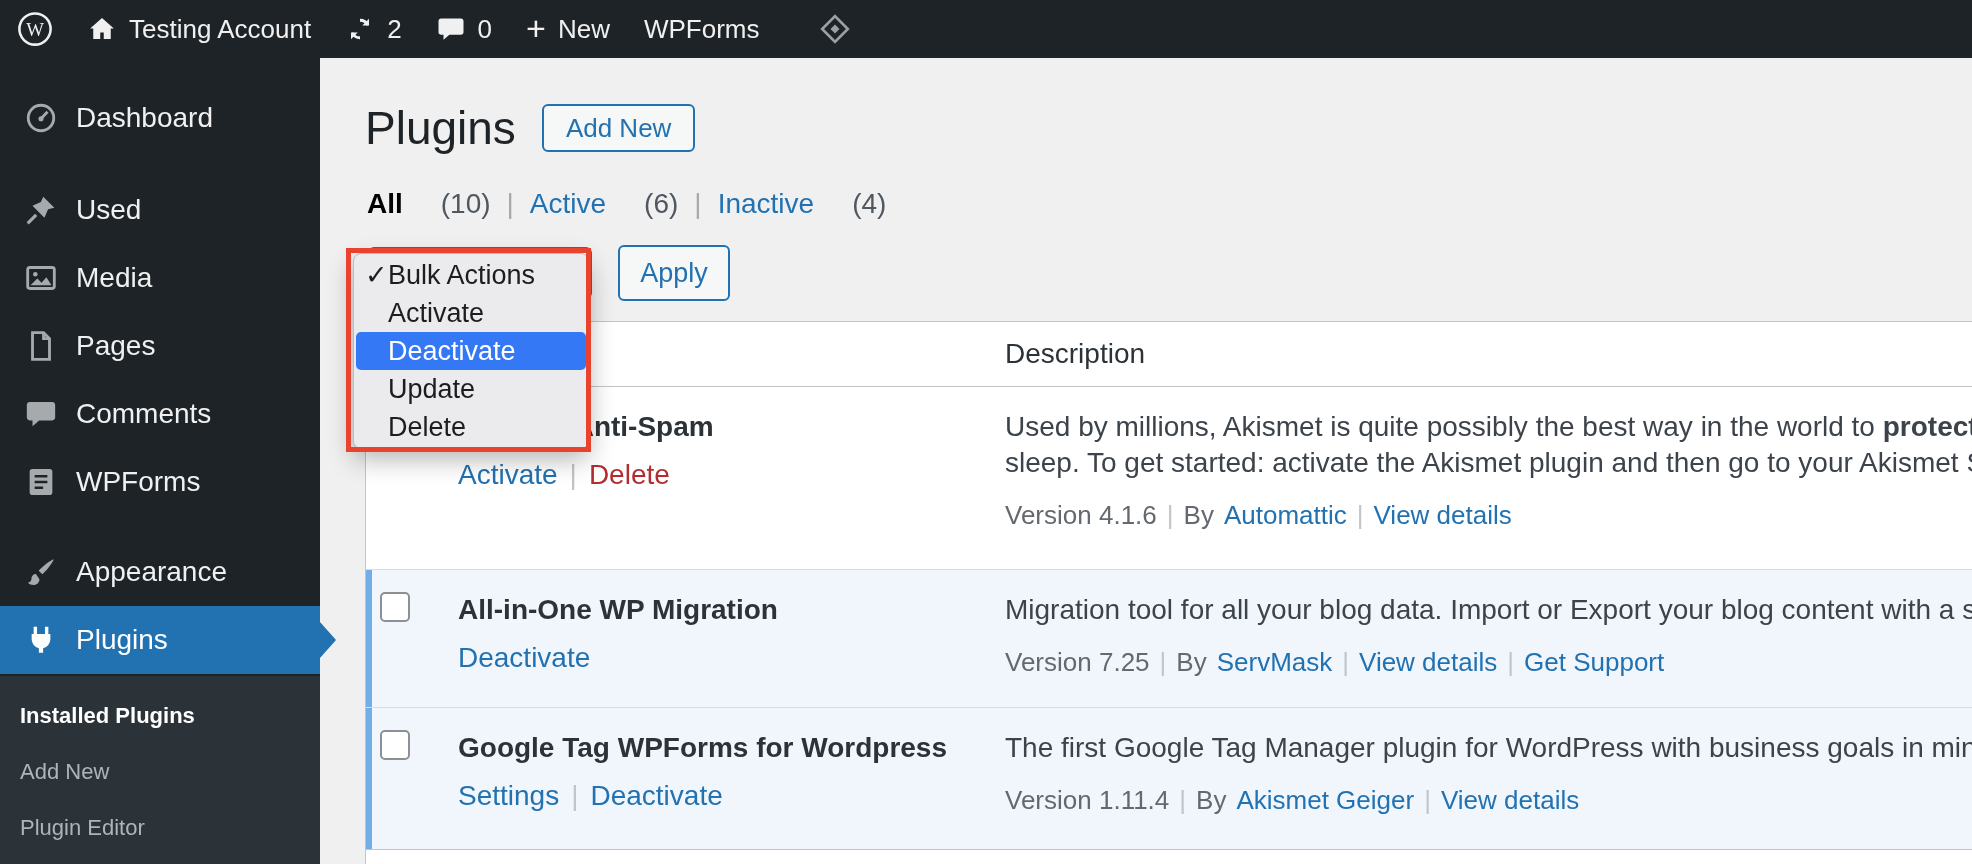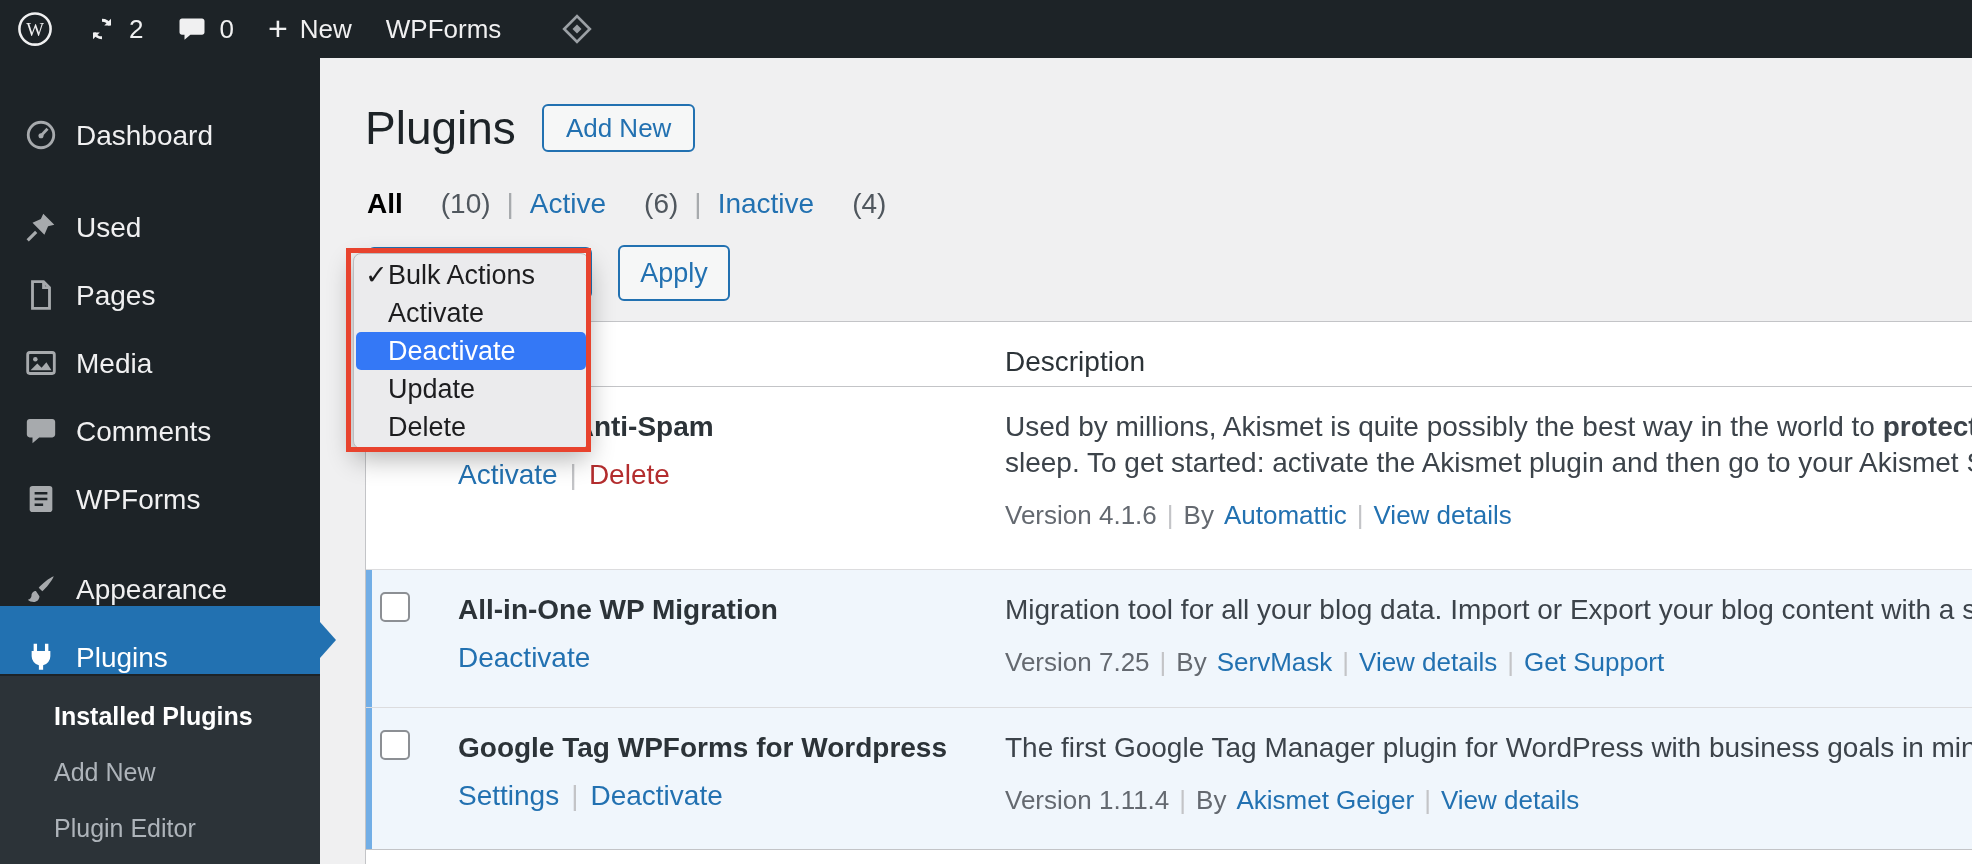--- a/index.html
+++ b/index.html
@@ -21,37 +21,37 @@
   .ab-plus { font-size:34px; line-height:1; margin-top:-3px; }
   .ab-diamond { margin-left:26px; color:#9ba0a5; }
 
   
   #sidebar {
     position:absolute; top:58px; left:0; width:320px; bottom:0;
     background:#1d2327; z-index:30; font-size:28px;
   }
   #sidebar { padding-top:26px; box-sizing:border-box; }
   .menu-item {
-    height:68px; display:flex; align-items:flex-end; gap:18px;
+    height:68px; display:flex; align-items:center; gap:18px;
     padding-left:24px; color:#f0f0f1; cursor:pointer; position:relative;
   }
   .mi-icon { width:34px; height:34px; color:#a7aaad; flex:0 0 34px; }
   .mi-icon svg { width:34px; height:34px; display:block; }
   .menu-sep { height:24px; }
   .menu-sep.small { height:22px; }
   .menu-item.active { background:#2271b1; color:#fff; }
   .menu-item.active .mi-icon { color:#fff; }
   .menu-item.active::after {
     content:""; position:absolute; right:-16px; top:50%; transform:translateY(-50%);
     border-top:18px solid transparent; border-bottom:18px solid transparent;
     border-left:16px solid #2271b1;
   }
   #submenu { background:#2c3338; padding:12px 0 10px 0; margin-top:2px; }
-  .sub-item { height:56px; display:flex; align-items:center; padding-left:54px;
-    font-size:25px; color:#aeb4ba; cursor:pointer; }
+  .sub-item { height:56px; display:flex; align-items:center; padding-left:20px;
+    font-size:22px; color:#aeb4ba; cursor:pointer; }
   .sub-item.current { color:#ffffff; font-weight:bold; }
 
   
   #content { position:absolute; left:320px; top:58px; right:0; bottom:0; background:#f0f0f1; }
 
   .page-header { position:absolute; left:45px; top:42px; display:flex; align-items:center; gap:26px; }
   h1.page-title { font-size:46px; font-weight:400; color:#1d2327; margin:0; line-height:56px; }
   .add-new-btn {
     font-size:26px; color:#2271b1; background:#f6f7f7;
     border:2px solid #2271b1; border-radius:6px; padding:7px 22px; line-height:30px;
@@ -74,21 +74,21 @@
     font-size:27px; font-family:"Liberation Sans",sans-serif; color:#2271b1;
     background:#f6f7f7; border:2px solid #2271b1; border-radius:6px; z-index:2; cursor:pointer;
   }
 
   
   .ptable {
     position:absolute; left:45px; top:263px; width:2400px;
     background:#fff; border:1px solid #c3c4c7; box-sizing:border-box; z-index:1;
   }
   .thead { height:64px; border-bottom:1px solid #c3c4c7; position:relative; }
-  .th-desc { position:absolute; left:639px; top:8px; line-height:64px; font-size:28px; color:#2c3338; }
+  .th-desc { position:absolute; left:639px; top:0; line-height:64px; font-size:28px; color:#2c3338; }
 
   .prow { position:relative; }
   .prow.r0 { height:182px; }
   .prow.r1 { height:137px; background:#f0f6fc; box-shadow:inset 6px 0 0 #72aee6; border-top:1px solid #dcdcde; }
   .prow.r2 { height:141px; background:#f0f6fc; box-shadow:inset 6px 0 0 #72aee6; border-top:1px solid #dcdcde; }
   .stub { height:18px; border-top:1px solid #c3c4c7; background:#fff; }
 
   .cb {
     position:absolute; left:14px; top:22px; width:30px; height:30px;
     border:2px solid #8c8f94; border-radius:5px; background:#fff; box-sizing:border-box; cursor:pointer;
@@ -133,20 +133,28 @@
     <span>
       <svg viewBox="0 0 24 24" width="36" height="36">
           <circle cx="12" cy="12" r="10.4" fill="none" stroke="#f0f0f1" stroke-width="1.7"></circle>
           <text x="12" y="16.6" text-anchor="middle" font-size="12.5" font-family="Liberation Serif, serif" fill="#f0f0f1">W</text>
         </svg>
     </span>
   </div>
   <div class="ab-item">
     <span>
       <svg viewBox="0 0 24 24" width="30" height="30">
+          <path d="M12 3.2 2.5 11.6H5v8.4h5.6v-5.2h2.8v5.2H19v-8.4h2.5z" fill="#f0f0f1"></path>
+        </svg>
+    </span>
+    <span>Testing Account</span>
+  </div>
+  <div class="ab-item">
+    <span>
+      <svg viewBox="0 0 24 24" width="30" height="30">
           <path d="M12 5a7 7 0 0 1 6.3 4" fill="none" stroke="#f0f0f1" stroke-width="2.3"></path>
           <path d="M19.2 3.8v5.4h-5.4z" fill="#f0f0f1"></path>
           <path d="M12 19a7 7 0 0 1-6.3-4" fill="none" stroke="#f0f0f1" stroke-width="2.3"></path>
           <path d="M4.8 20.2v-5.4h5.4z" fill="#f0f0f1"></path>
         </svg>
     </span>
     <span>2</span>
   </div>
   <div class="ab-item">
     <span>
@@ -192,35 +200,35 @@
       <svg viewBox="0 0 24 24">
           <path d="M13.6 2.6l7.8 7.8-4.4 1.1-2.6 5.9-8.4-8.4 5.9-2.6z" fill="currentColor"></path>
           <path d="M8.6 15.4 2.6 21.4" stroke="currentColor" stroke-width="2.2"></path>
         </svg>
     </span>
     <span>Used</span>
   </div>
   <div class="menu-item">
     <span class="mi-icon">
       <svg viewBox="0 0 24 24">
-          <path d="M6 2.6h7.8l4.2 4.2v14.6H6z" fill="none" stroke="currentColor" stroke-width="2"></path>
-          <path d="M13.8 2.6v4.2H18" fill="none" stroke="currentColor" stroke-width="2"></path>
-        </svg>
-    </span>
-    <span>Pages</span>
-  </div>
-  <div class="menu-item">
-    <span class="mi-icon">
-      <svg viewBox="0 0 24 24">
           <rect x="2.6" y="4.6" width="18.8" height="14.8" rx="1.5" fill="none" stroke="currentColor" stroke-width="2"></rect>
           <circle cx="8" cy="9.4" r="1.6" fill="currentColor"></circle>
           <path d="M4.6 17.2l4.8-4.8 3 3 3.4-4 3.6 5.8z" fill="currentColor"></path>
         </svg>
     </span>
     <span>Media</span>
+  </div>
+  <div class="menu-item">
+    <span class="mi-icon">
+      <svg viewBox="0 0 24 24">
+          <path d="M6 2.6h7.8l4.2 4.2v14.6H6z" fill="none" stroke="currentColor" stroke-width="2"></path>
+          <path d="M13.8 2.6v4.2H18" fill="none" stroke="currentColor" stroke-width="2"></path>
+        </svg>
+    </span>
+    <span>Pages</span>
   </div>
   <div class="menu-item">
     <span class="mi-icon">
       <svg viewBox="0 0 24 24">
           <path d="M4 3.5h16c1.1 0 2 .9 2 2v9c0 1.1-.9 2-2 2h-9.3L6 20.6v-4.1H4c-1.1 0-2-.9-2-2v-9c0-1.1.9-2 2-2z" fill="currentColor"></path>
         </svg>
     </span>
     <span>Comments</span>
   </div>
   <div class="menu-item">

